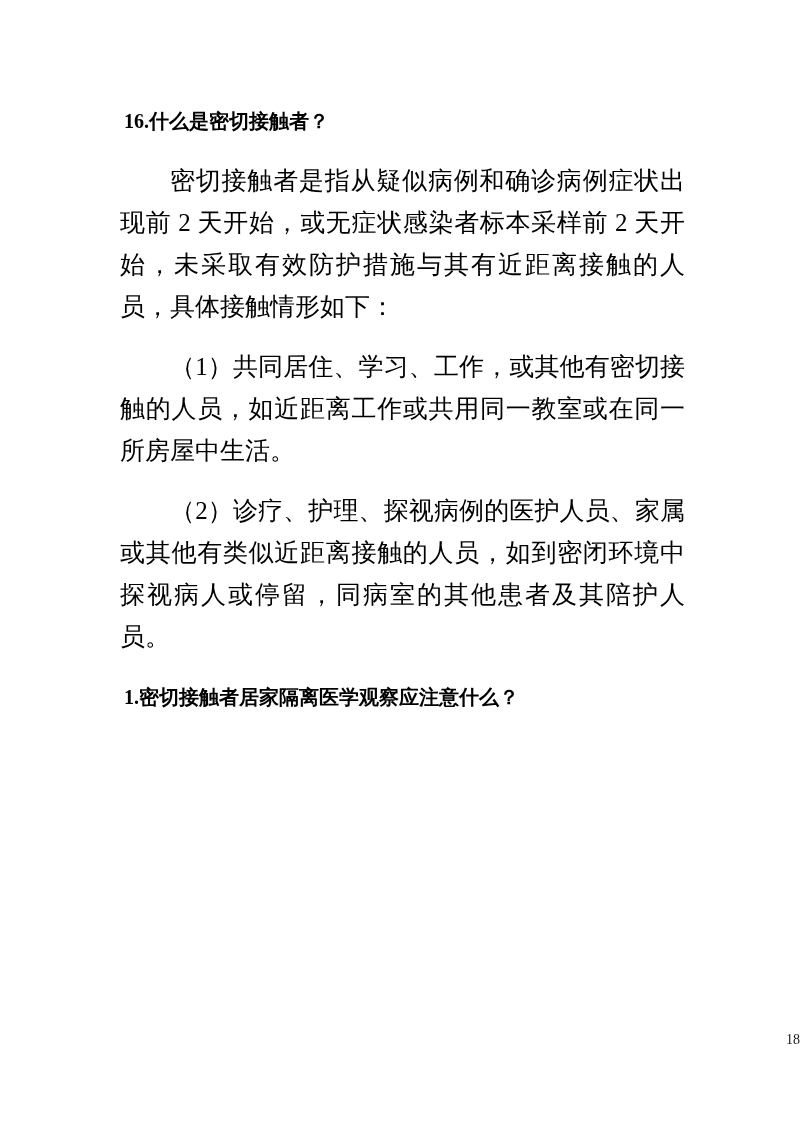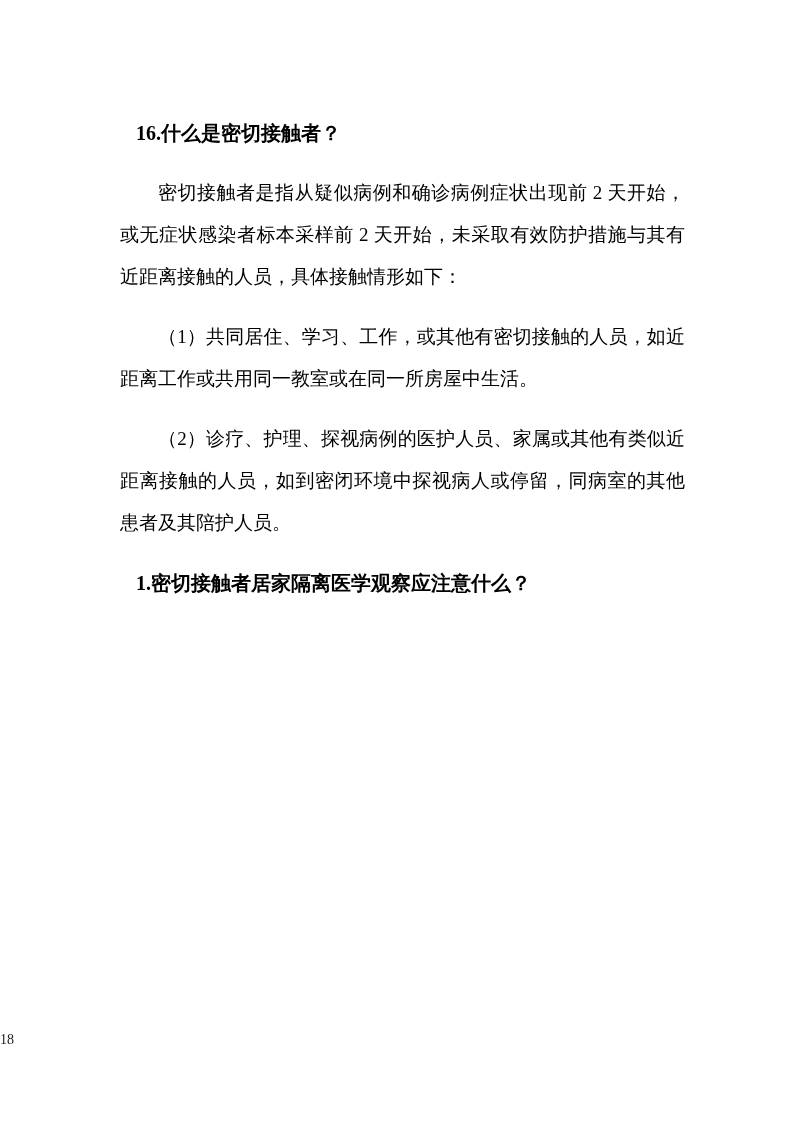--- a/index.html
+++ b/index.html
@@ -15,39 +15,39 @@
     box-sizing: border-box;
     padding: 96px 115px 0 120px;
     font-family: "Liberation Serif", "DejaVu Serif", serif;
     color: #000000;
     overflow: hidden;
   }
   .q-heading {
     font-size: 20px;
     font-weight: bold;
     line-height: 42px;
-    margin: 16px;
+    margin: 4px;
     text-align: left;
   }
   .q-heading + .body-par { margin-top: 18px; }
   .body-par {
-    font-size: 19px;
+    font-size: 25px;
     line-height: 42px;
     margin: 18px 0 0 0;
     text-align: justify;
     text-indent: 2em;
     word-break: break-all;
   }
   .section-sep { margin-top: 18px; }
   .page-number {
     position: absolute;
     top: 1030px;
     left: 0;
     right: 0;
-    text-align: left;
+    text-align: right;
     font-size: 14px;
     line-height: 20px;
     color: #1a1a1a;
   }
 </style>
 </head>
 <body>
 
 <div class="page">
 

